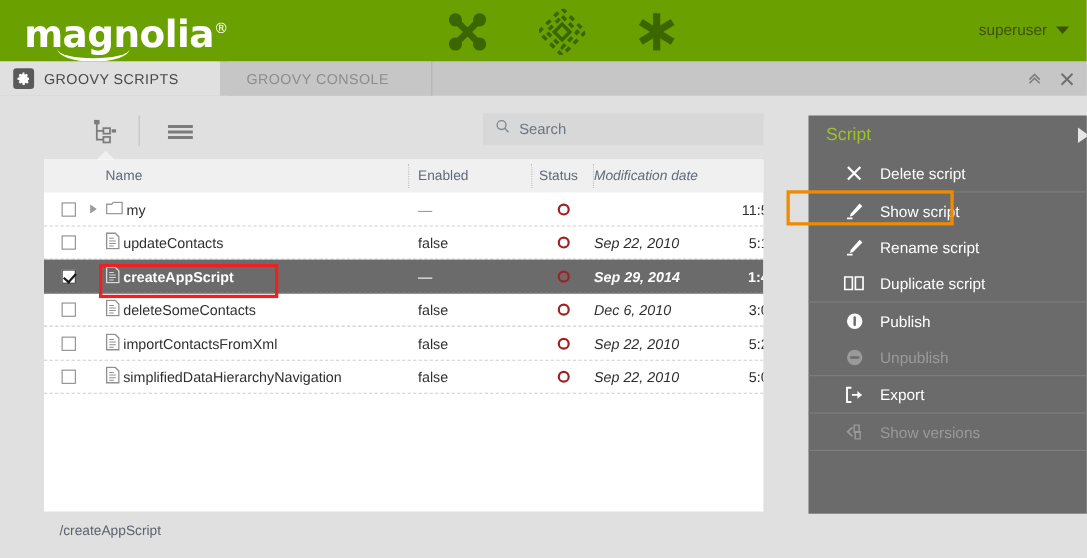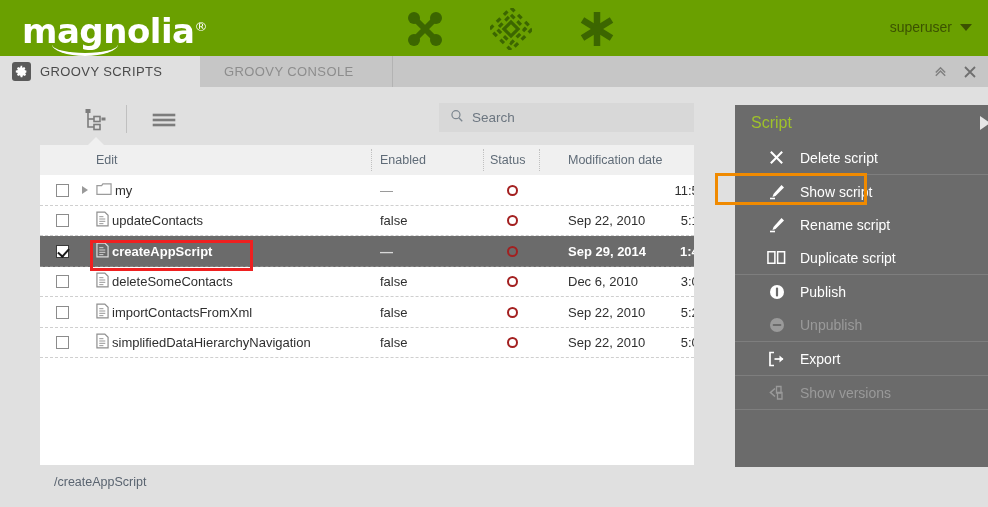--- a/index.html
+++ b/index.html
@@ -111,21 +111,21 @@
     font-size: 13px; color: #2f2f2f;
   }
   .row.selected { background: #6b6b6b; color: #ffffff; font-weight: bold;
                   border-bottom: 1px dashed #8a8a8a; }
   .cell { position: absolute; top: 0; height: 30.5px; display: flex; align-items: center; }
   .c-check { left: 12px; width: 20px; justify-content: center; }
   .c-expand { left: 38px; width: 14px; justify-content: center; }
   .c-name { left: 56px; }
   .c-enabled { left: 340px; width: 80px; }
   .c-status { left: 452px; width: 40px; justify-content: center; }
-  .c-date { left: 528px; width: 110px; }
+  .c-date { left: 500px; width: 110px; font-style: italic; }
   .c-time { left: 614px; width: 52px; justify-content: flex-end; }
   .cb {
     width: 13px; height: 13px; border: 1px solid #8c8c8c; background: #ffffff;
     display: inline-block; position: relative; cursor: pointer;
   }
   .row.selected .cb { border-color: #3a3a3a; }
   .cb.checked::after {
     content: ""; position: absolute; left: 3px; top: 0px; width: 5px; height: 9px;
     border: solid #1a1a1a; border-width: 0 2px 2px 0; transform: rotate(42deg);
   }
@@ -285,21 +285,21 @@
           <circle cx="6.8" cy="6.5" r="4.6" fill="none" stroke="#7d8790" stroke-width="1.4"></circle>
           <path d="M10.3 10.2 L14 14" stroke="#7d8790" stroke-width="1.5"></path>
         </svg>
       </span>
       <input type="text" placeholder="Search" style="">
     </div>
   </div>
 
   <div class="table-wrap">
     <div class="thead">
-      <div class="th c-name">Edit</div>
+      <div class="th c-name">Name</div>
       <div class="th-sep" style="left:331px"></div>
       <div class="th c-enabled">Enabled</div>
       <div class="th-sep" style="left:443px"></div>
       <div class="th c-status" style="justify-content:flex-start; left:450px">Status</div>
       <div class="th-sep" style="left:499px"></div>
       <div class="th c-date" style="width:160px">Modification date</div>
     </div>
     <div class="rows" id="table-rows">
         <div class="row">
           <div class="cell c-check">

